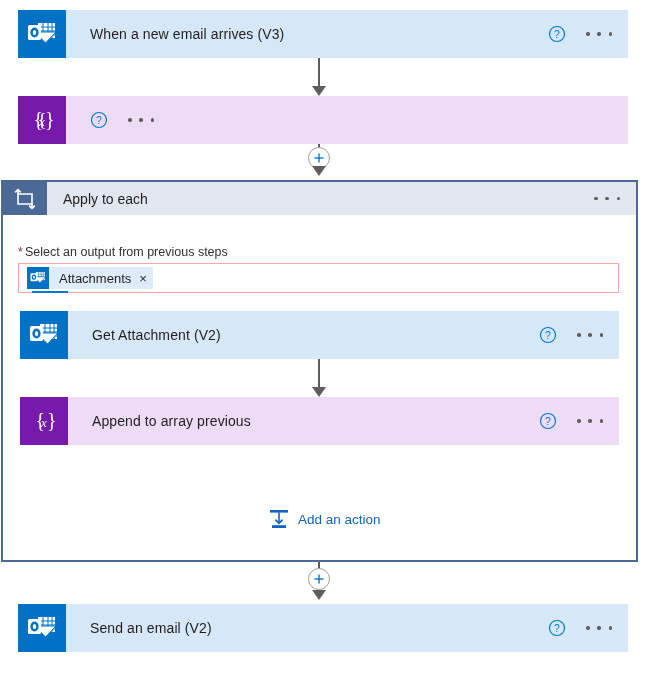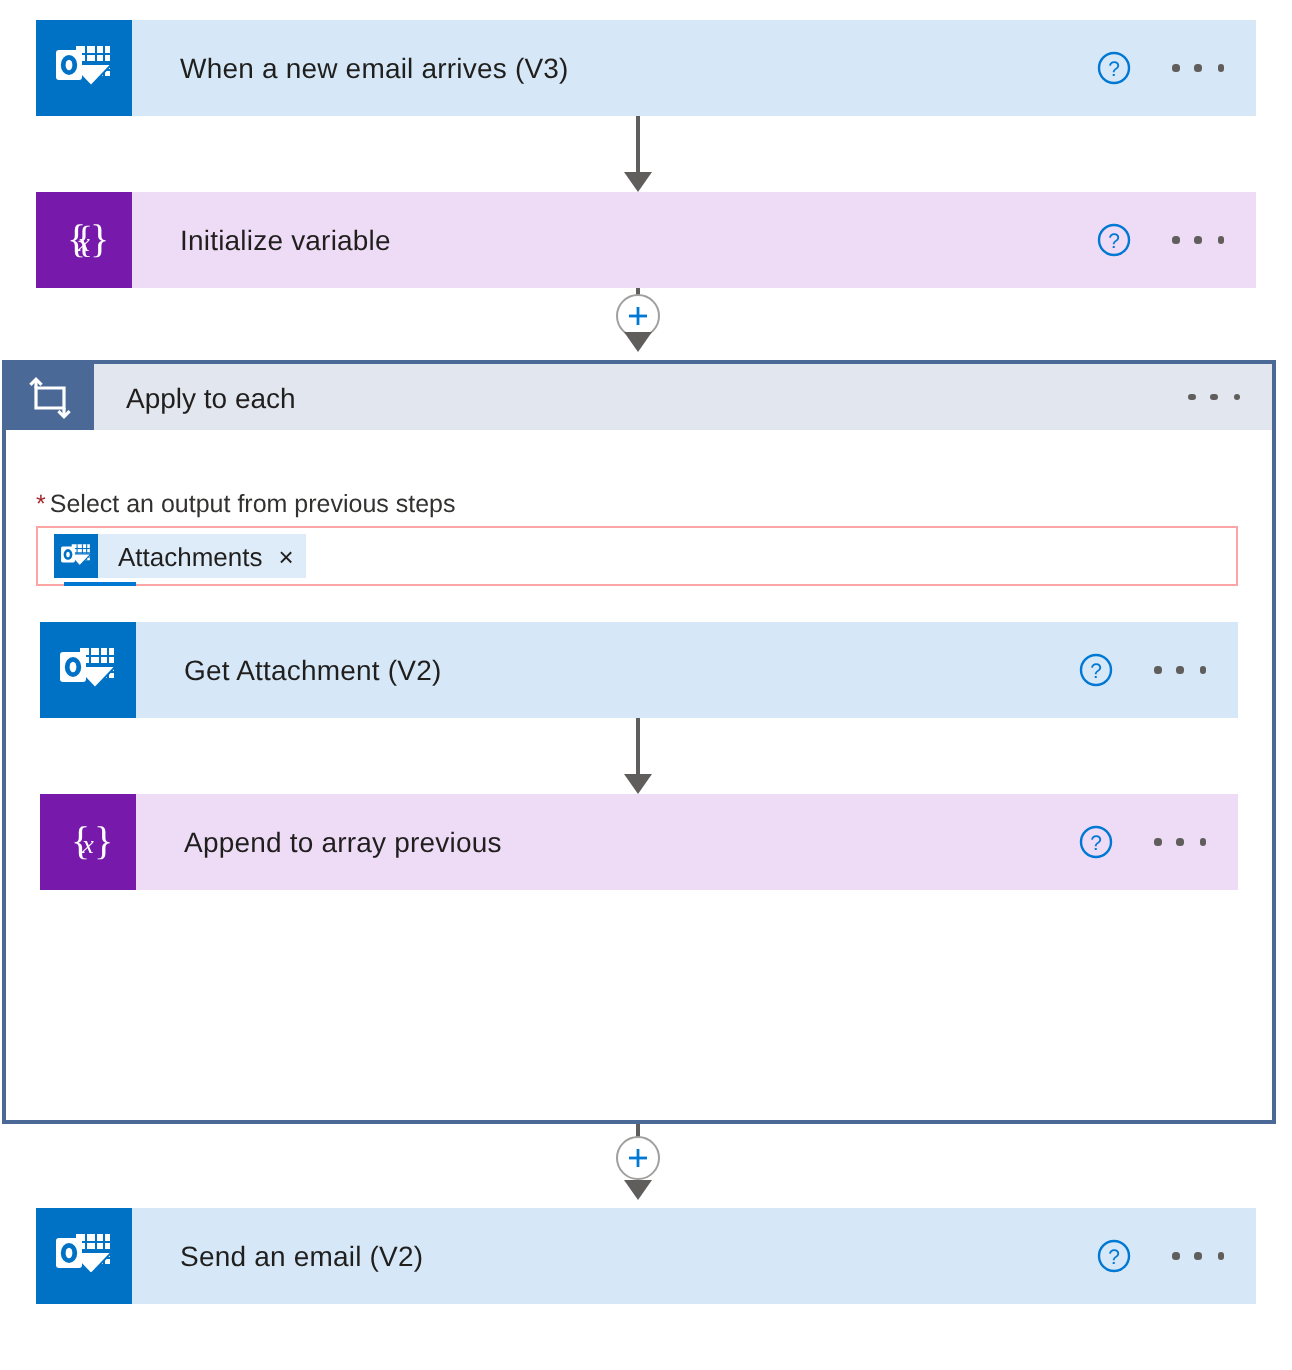--- a/index.html
+++ b/index.html
@@ -282,21 +282,20 @@
         <text x="15" y="18" text-anchor="middle" font-family="Liberation Serif, serif" font-size="19" fill="#ffffff">{</text>
         <text x="15" y="17.5" text-anchor="middle" font-family="Liberation Serif, serif" font-size="13" font-style="italic" fill="#ffffff">x</text>
         <text x="15" y="18" text-anchor="middle" font-family="Liberation Serif, serif" font-size="19" fill="#ffffff" dx="0">
           <tspan dx="0"></tspan>
         </text>
         <text x="6.5" y="18" font-family="Liberation Serif, serif" font-size="20" fill="#ffffff">{</text>
         <text x="18" y="18" font-family="Liberation Serif, serif" font-size="20" fill="#ffffff">}</text>
       </svg>
     </div>
     <div class="card-body">
-      <span class="card-title">Initialize variable</span>
       <span class="help-icon">
         <svg class="ico-svg" width="18" height="18" viewBox="0 0 18 18">
           <circle cx="9" cy="9" r="7.5" fill="none" stroke="#0078d4" stroke-width="1.2"></circle>
           <text x="9" y="13" text-anchor="middle" font-family="Liberation Sans, sans-serif" font-size="10.5" fill="#0078d4">?</text>
         </svg>
       </span>
       <span class="ellipsis">
         <i></i>
           <i></i>
           <i></i>
@@ -418,20 +417,31 @@
         </svg>
       </span>
       <span class="ellipsis">
         <i></i>
           <i></i>
           <i></i>
       </span>
     </div>
   </div>
 
+  <div class="add-action">
+    <span class="add-action-icon">
+      <svg class="ico-svg" width="22" height="22" viewBox="0 0 22 22" aria-hidden="true">
+        <rect x="2" y="2" width="18" height="2.6" fill="#0f64bd"></rect>
+        <line x1="11" y1="4.5" x2="11" y2="14.5" stroke="#0f64bd" stroke-width="1.6"></line>
+        <path d="M7.4 11.6 L11 15.4 L14.6 11.6" fill="none" stroke="#0f64bd" stroke-width="1.6"></path>
+        <rect x="4" y="17.2" width="14" height="2.8" fill="#0f64bd"></rect>
+      </svg>
+    </span>
+    <span class="add-action-label">Add an action</span>
+  </div>
 
   <div class="connector" style="left:318px; top:562px; height:7px;"></div>
   <div class="plus-node" style="left:308px; top:568px;">
     <svg width="12" height="12" viewBox="0 0 12 12">
       <line x1="6" y1="1.5" x2="6" y2="10.5" stroke="#0078d4" stroke-width="1.4"></line>
       <line x1="1.5" y1="6" x2="10.5" y2="6" stroke="#0078d4" stroke-width="1.4"></line>
     </svg>
   </div>
   <div class="connector" style="left:318px; top:590px; height:4px;"></div>
   <div class="arrowhead" style="left:312px; top:590px;"></div>

